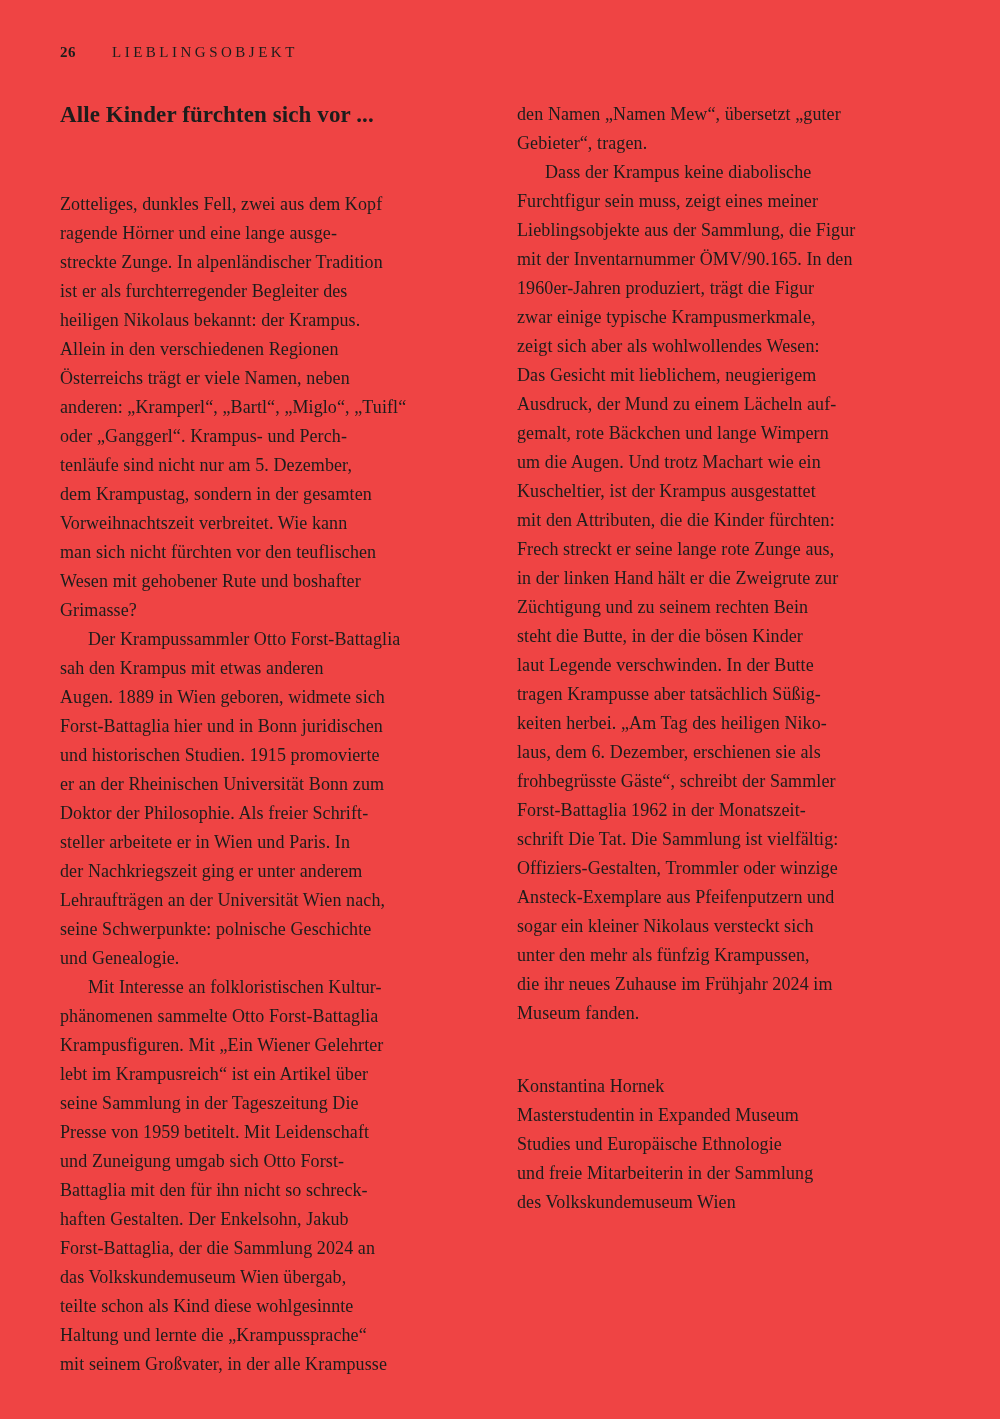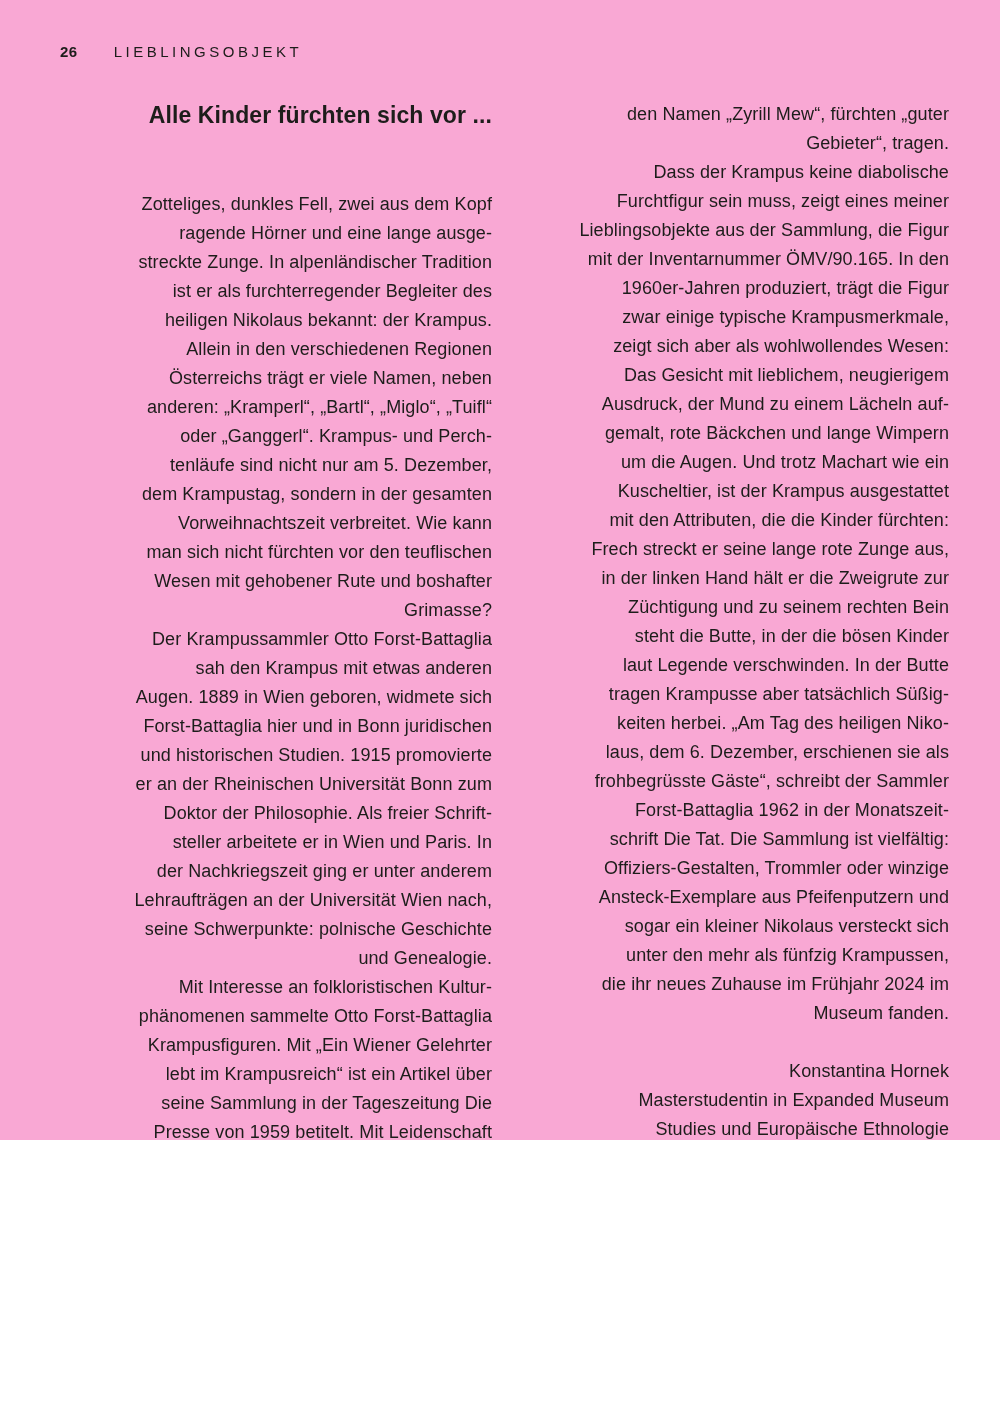--- a/index.html
+++ b/index.html
@@ -5,23 +5,24 @@
   * { margin: 0; padding: 0; box-sizing: border-box; }
   html, body { background: #ffffff; }
   body {
     font-family: "Liberation Sans", "DejaVu Sans", sans-serif;
     color: #1d1d1b;
     -webkit-font-smoothing: antialiased;
   }
   .page {
     position: relative;
     width: 1000px;
-    height: 1140px;
-    background: #f9a8d4;
+    height: 1419px;
+    background: #ef4444;
     overflow: hidden;
+    font-family: Liberation Serif, serif;
   }
   .page-header {
     position: absolute;
     top: 34px;
     left: 60px;
     font-size: 15px;
     line-height: 18px;
     display: flex;
     align-items: baseline;
   }
@@ -36,41 +37,40 @@
     text-transform: uppercase;
     margin-top: 9px;
   }
   .col {
     position: absolute;
     top: 100px;
     width: 432px;
     font-size: 18px;
     line-height: 29px;
     letter-spacing: 0.1px;
-    text-align: right;
   }
   .col-left  { left: 60px; }
   .col-right { left: 517px; }
   .article-title {
     font-size: 23px;
     line-height: 30px;
     font-weight: 700;
     letter-spacing: 0.1px;
     margin-bottom: 60px;
   }
   p.body-para {
     white-space: pre-line;
     margin: 0;
   }
   p.body-para.indent {
     text-indent: 28px;
   }
   .signature {
     white-space: pre-line;
-    margin-top: 29px;
+    margin-top: 44px;
   }
 </style>
 </head>
 <body>
 
 <div class="page">
 
   <header class="page-header">
     <span class="page-number">26</span>
     <span class="section-label">LIEBLINGSOBJEKT</span>
@@ -118,21 +118,21 @@
 Battaglia mit den für ihn nicht so schreck-
 haften Gestalten. Der Enkelsohn, Jakub
 Forst-Battaglia, der die Sammlung 2024 an
 das Volkskundemuseum Wien übergab,
 teilte schon als Kind diese wohlgesinnte
 Haltung und lernte die „Krampussprache“
 mit seinem Großvater, in der alle Krampusse</p>
   </section>
 
   <section class="col col-right">
-    <p class="body-para">den Namen „Zyrill Mew“, fürchten „guter
+    <p class="body-para">den Namen „Namen Mew“, übersetzt „guter
 Gebieter“, tragen.</p>
 
     <p class="body-para indent">Dass der Krampus keine diabolische
 Furchtfigur sein muss, zeigt eines meiner
 Lieblingsobjekte aus der Sammlung, die Figur
 mit der Inventarnummer ÖMV/90.165. In den
 1960er-Jahren produziert, trägt die Figur
 zwar einige typische Krampusmerkmale,
 zeigt sich aber als wohlwollendes Wesen:
 Das Gesicht mit lieblichem, neugierigem

